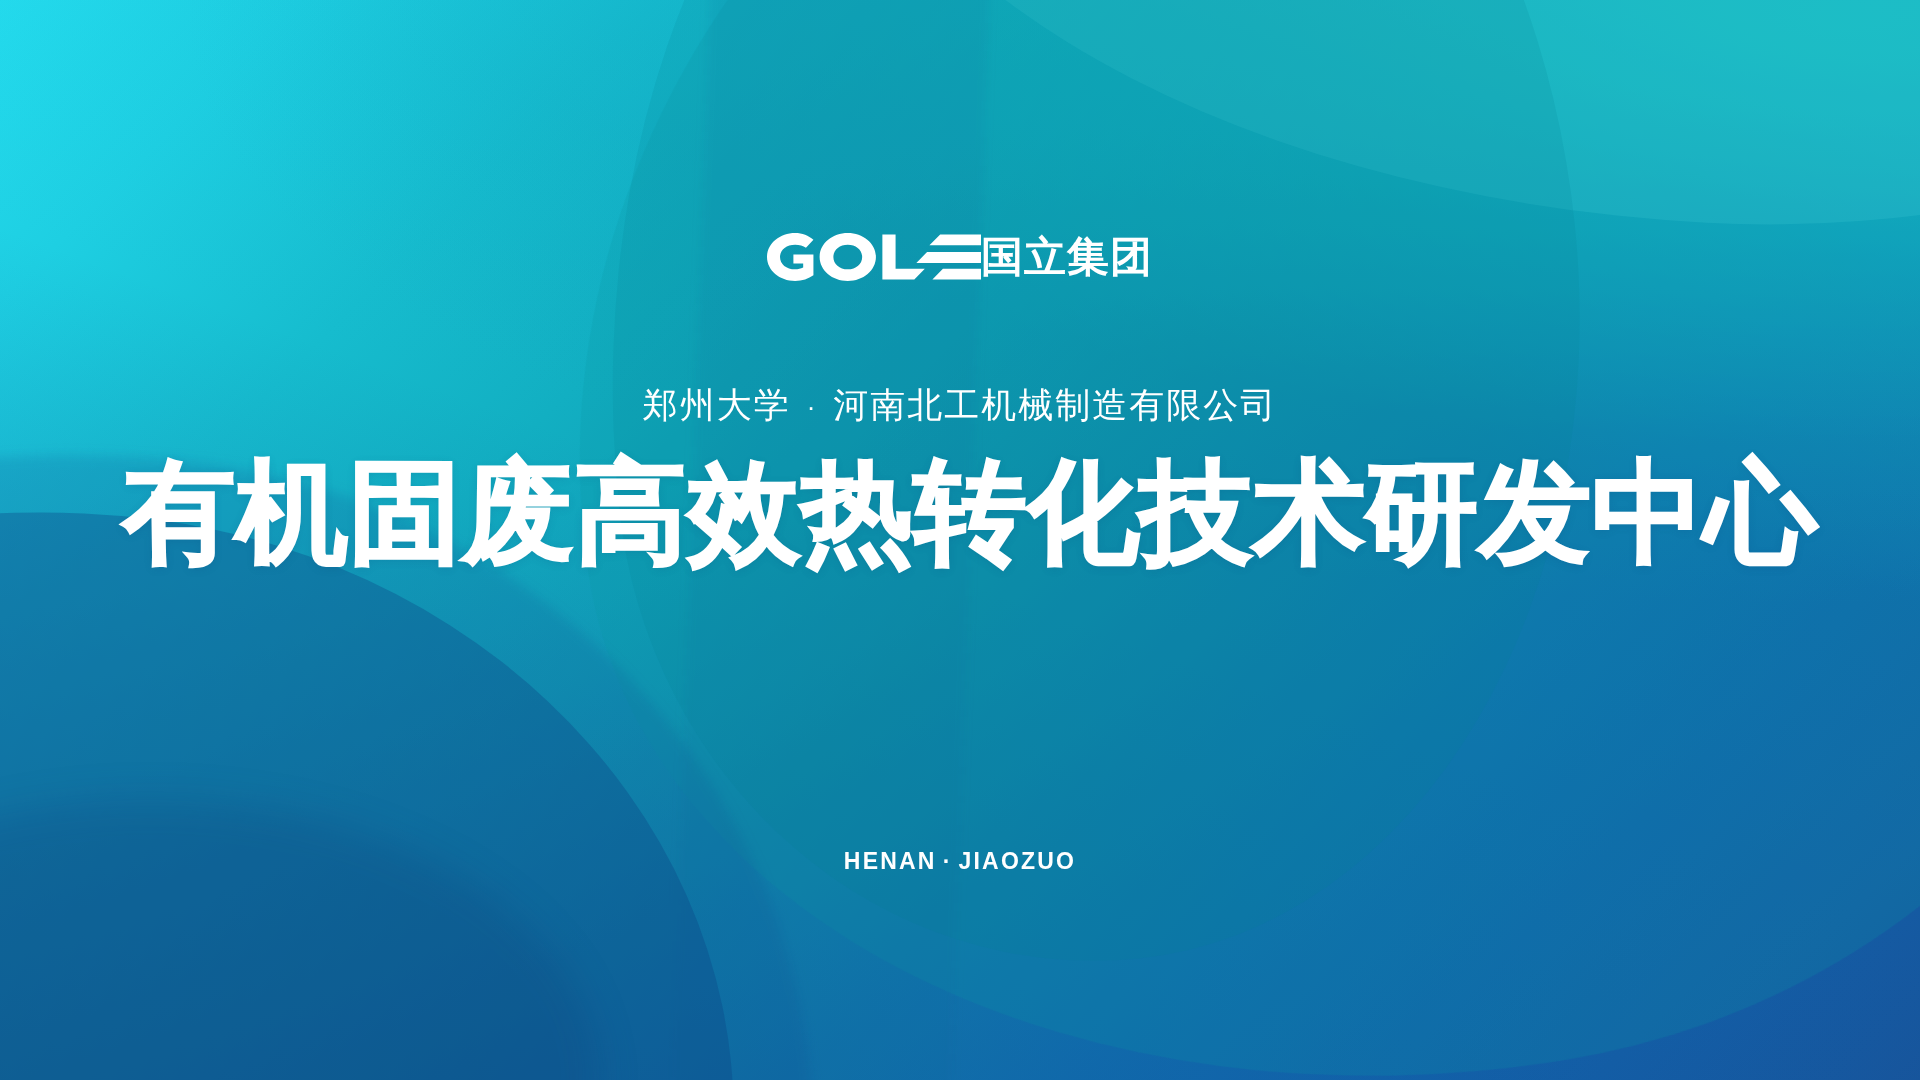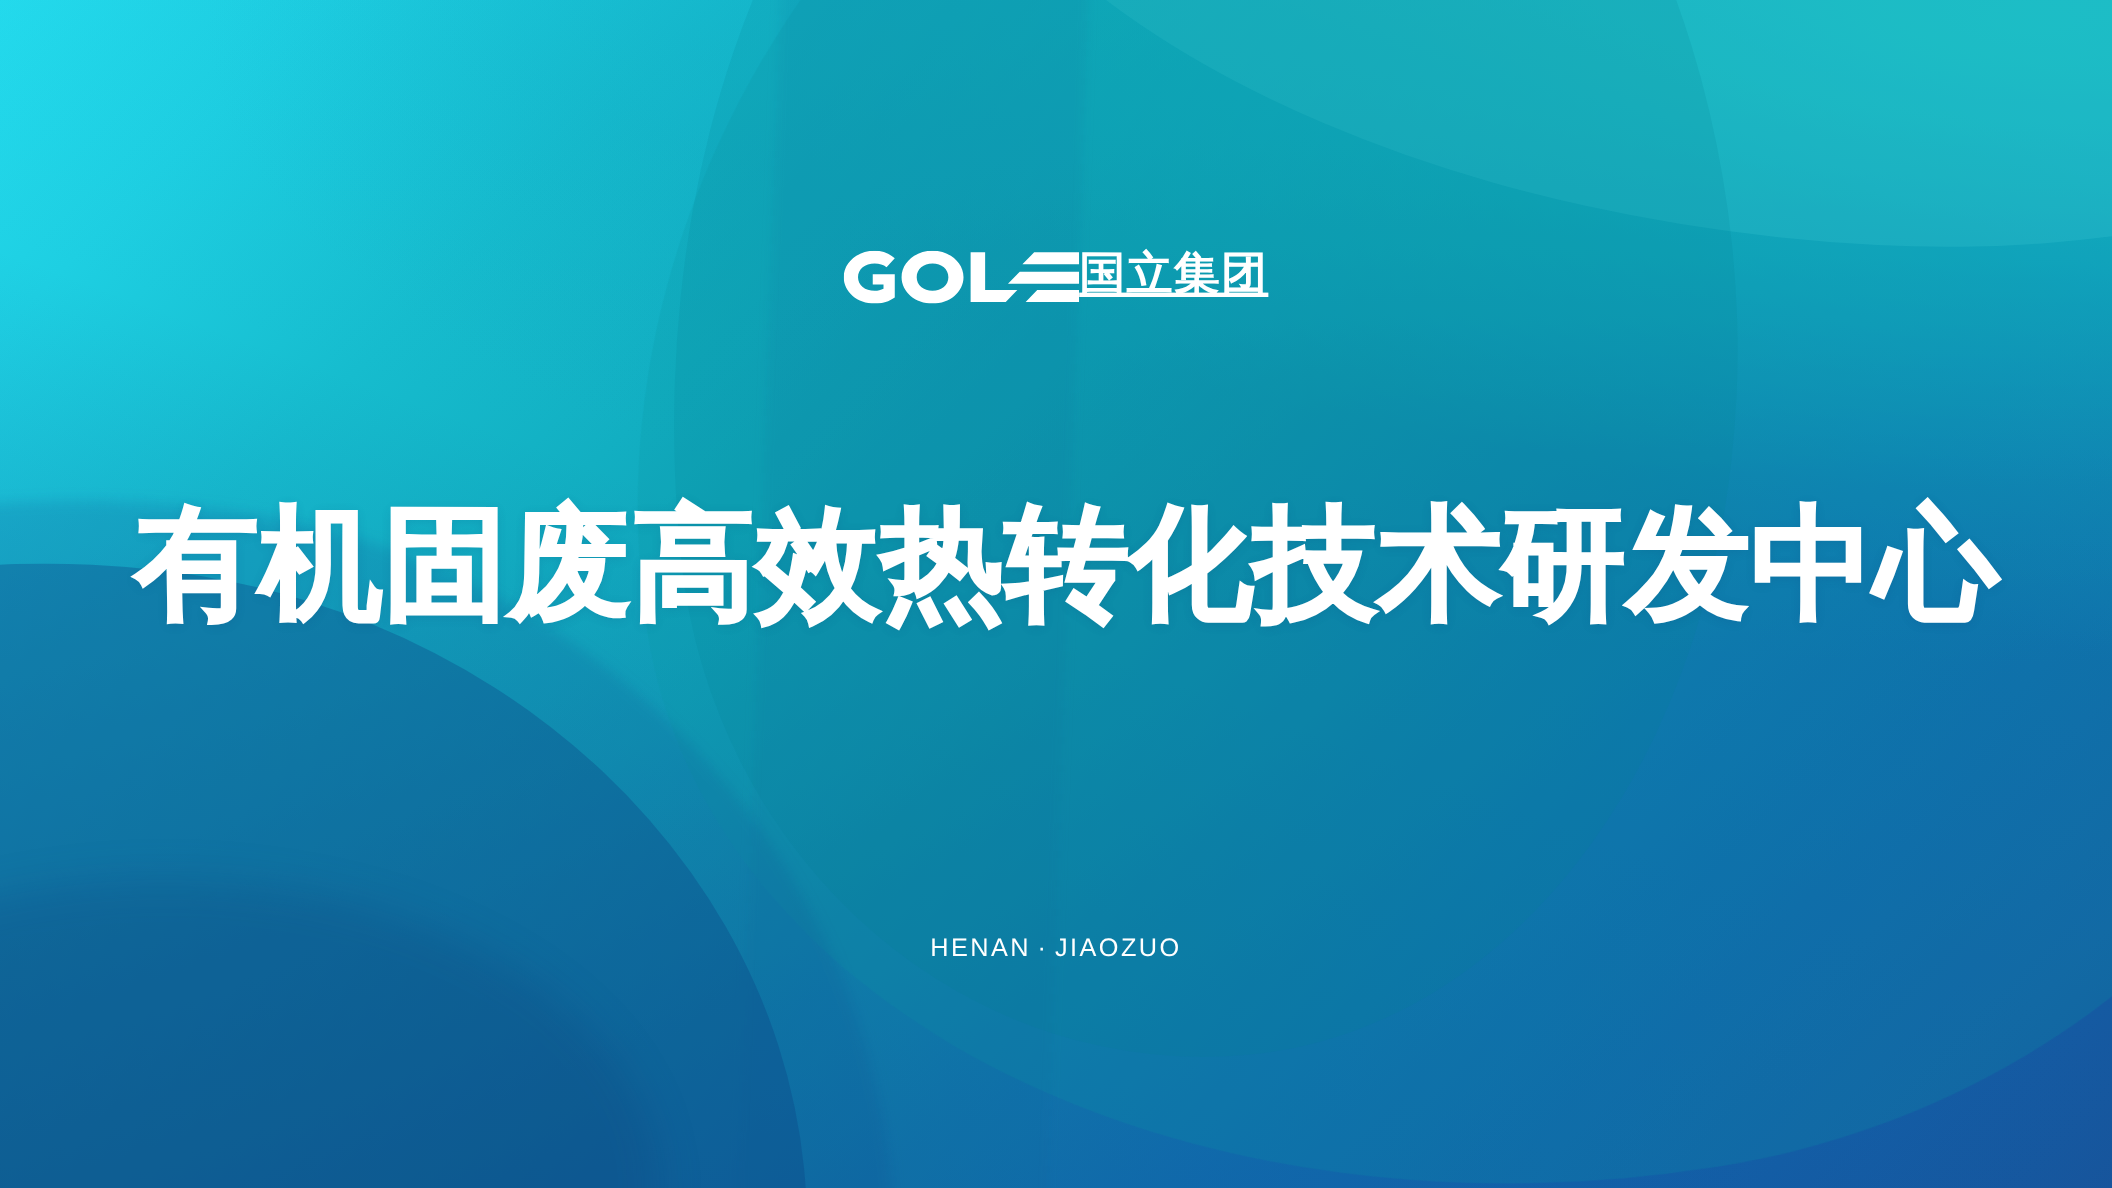--- a/index.html
+++ b/index.html
@@ -160,22 +160,22 @@
   }
 
   
   .logo-row {
     position: absolute;
     top: 228px;
     left: 0;
     right: 0;
     display: flex;
     justify-content: center;
+    align-items: center;
     height: 58px;
-    text-decoration: underline;
   }
 
   .logo-mark {
     display: block;
     height: 48px;
     width: auto;
   }
 
   .logo-cn {
     font-size: 42px;
@@ -228,21 +228,21 @@
   }
 
   
   .footer {
     position: absolute;
     top: 848px;
     left: 0;
     right: 0;
     text-align: center;
     font-size: 23px;
-    font-weight: 400;
+    font-weight: 700;
     letter-spacing: 2.2px;
     color: #ffffff;
     white-space: nowrap;
   }
   .footer .dot-sep {
     padding: 0 6px;
   }
 </style>
 </head>
 <body>
@@ -270,20 +270,23 @@
 
         <path fill="#ffffff" d="M87.5 0C70.6 0 57 11.6 57 26s13.6 26 30.5 26S118 40.4 118 26 104.4 0 87.5 0zm0 39.4c-9 0-15.6-5.7-15.6-13.4s6.6-13.4 15.6-13.4S103.1 18.3 103.1 26 96.5 39.4 87.5 39.4z"></path>
 
         <path fill="#ffffff" d="M125 1.5v49h34.6l11.4-11.8H139.3V1.5H125z"></path>
 
         <path fill="#ffffff" d="M232 1.5h-44.4L176 13.3h56V1.5zM232 20.6h-58.6l-11.6 11.8H232V20.6zM232 38.7h-41.4l-11.4 11.8H232V38.7z"></path>
       </svg>
       <span class="logo-cn">国立集团</span>
     </div>
 
+    <div class="subtitle">
+      <span>郑州大学</span><span class="dot-sep">·</span><span>河南北工机械制造有限公司</span>
+    </div>
 
     <div class="headline">
       <div class="headline-line">有机固废高效热转化技术研发中心</div>
     </div>
 
     <div class="footer">
       <span>HENAN</span><span class="dot-sep">·</span><span>JIAOZUO</span>
     </div>
 
   </div>

